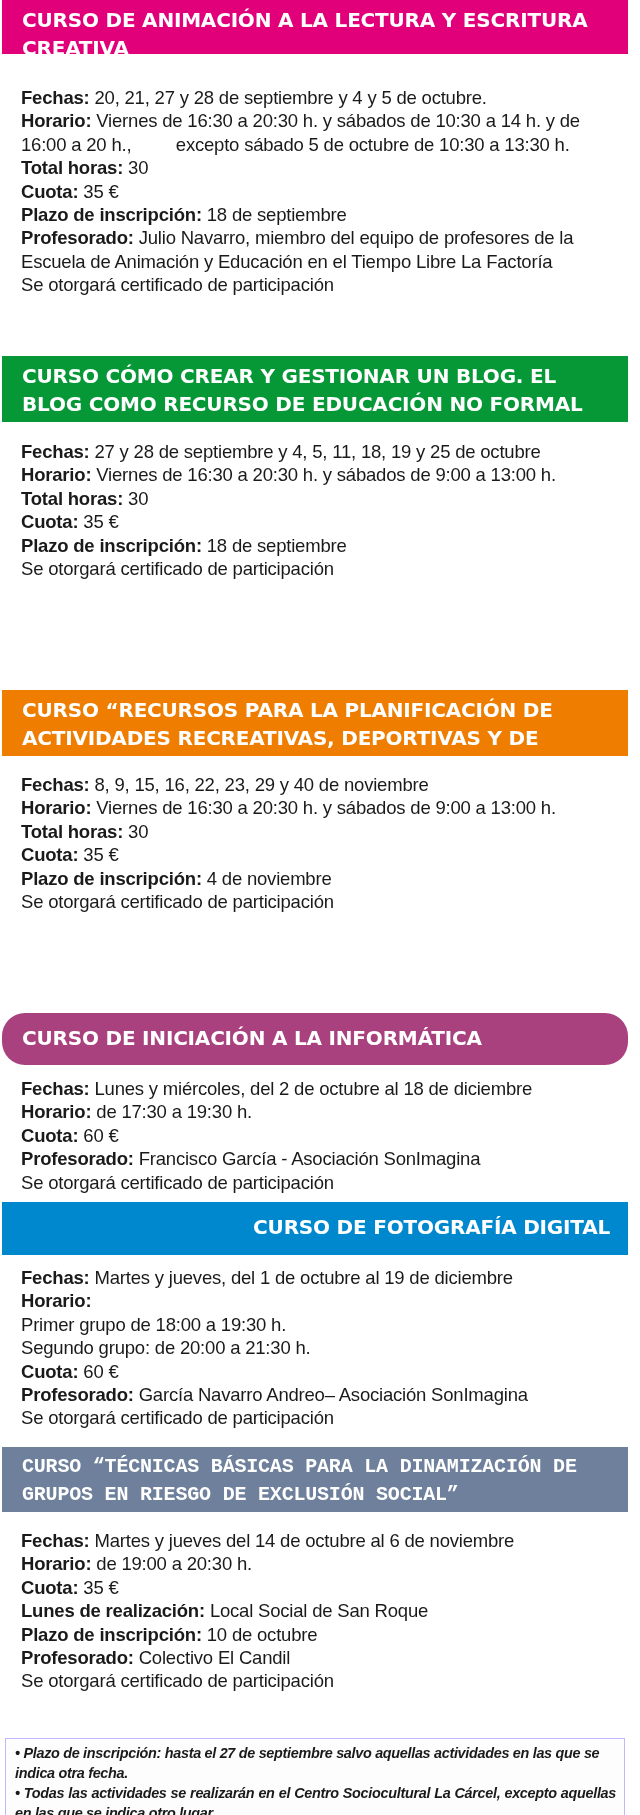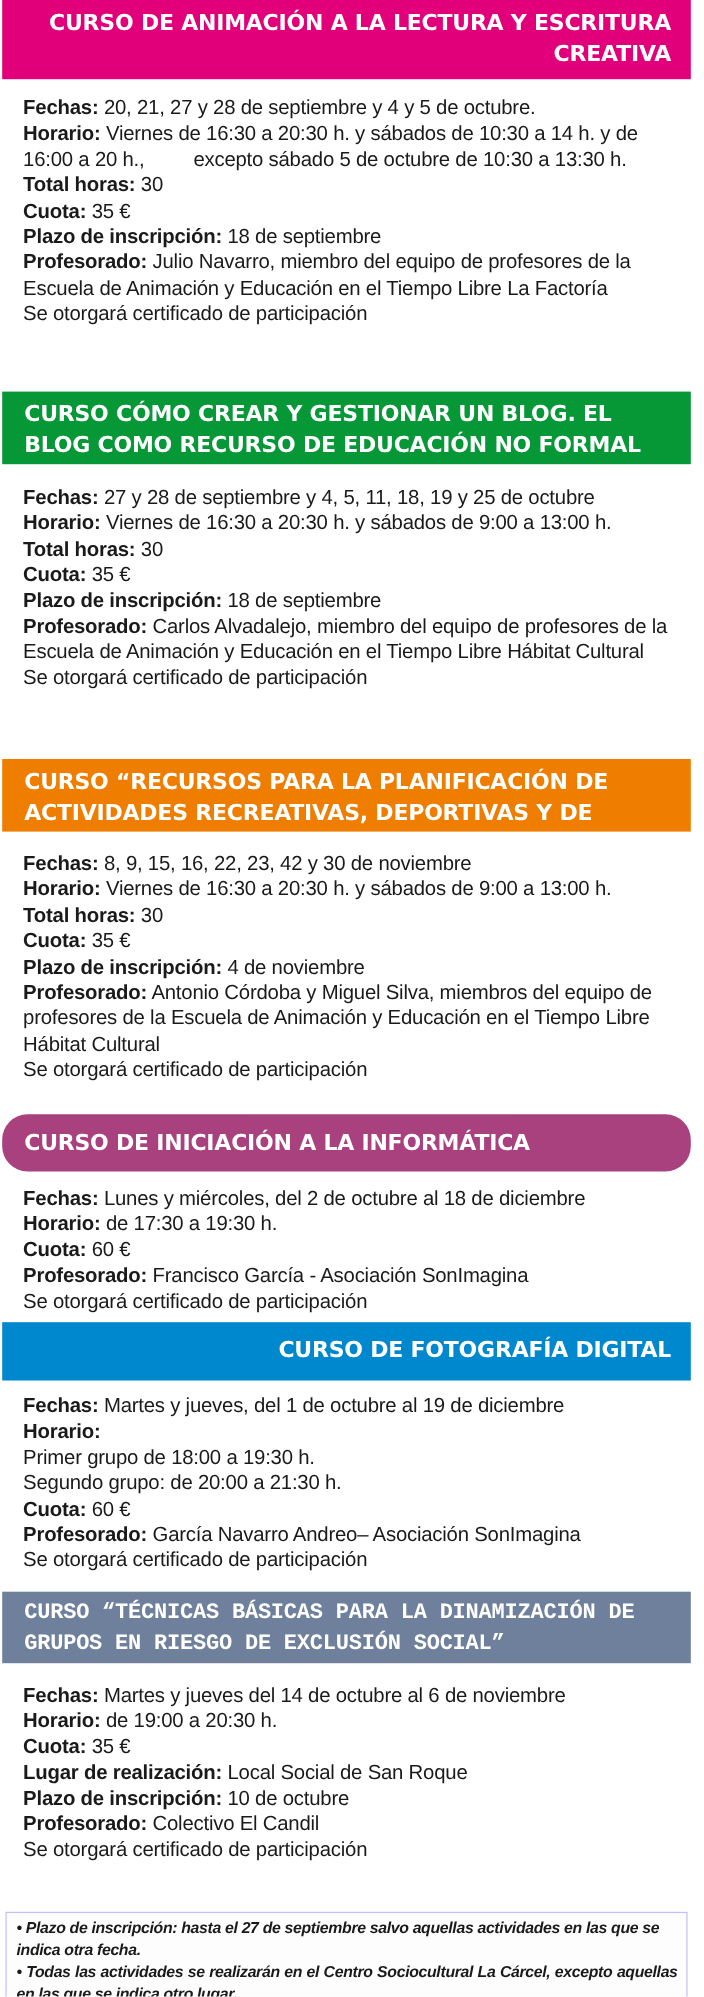--- a/index.html
+++ b/index.html
@@ -18,54 +18,52 @@
           border: 1px solid #c4b5fd; box-sizing: border-box; background: #fdfdfd;
           padding: 4px 8px 0 9px; font-style: italic; font-weight: bold; font-size: 14.4px;
           line-height: 20px; letter-spacing: -0.3px; color: #1a1a1a; }
   .note p { margin: 0; }
   .note .just { text-align: justify; text-align-last: left; }
 </style>
 </head>
 <body>
 
 <section class="course">
-  <div class="hdr" style="top:0px;height:72px;background:#E2007A;text-align:right;">CURSO DE ANIMACIÓN A LA LECTURA Y ESCRITURA CREATIVA</div>
+  <div class="hdr" style="top:0px;height:54px;background:#E2007A;">CURSO DE ANIMACIÓN A LA LECTURA Y ESCRITURA CREATIVA</div>
   <div class="body" style="top:86px;">
     <div class="line"><b>Fechas:</b><span> 20, 21, 27 y 28 de septiembre y 4 y 5 de octubre.</span></div>
     <div class="line"><b>Horario:</b><span> Viernes de 16:30 a 20:30 h. y sábados de 10:30 a 14 h. y de 16:00 a 20 h.,         excepto sábado 5 de octubre de 10:30 a 13:30 h.</span></div>
     <div class="line"><b>Total horas:</b><span> 30</span></div>
     <div class="line"><b>Cuota:</b><span> 35 €</span></div>
     <div class="line"><b>Plazo de inscripción:</b><span> 18 de septiembre</span></div>
     <div class="line"><b>Profesorado:</b><span> Julio Navarro, miembro del equipo de profesores de la Escuela de Animación y Educación en el Tiempo Libre La Factoría</span></div>
     <div class="line"><span>Se otorgará certificado de participación</span></div>
   </div>
 </section>
 
 <section class="course">
   <div class="hdr" style="top:356px;height:66px;background:#069737;">CURSO CÓMO CREAR Y GESTIONAR UN BLOG. EL BLOG COMO RECURSO DE EDUCACIÓN NO FORMAL</div>
   <div class="body" style="top:440px;">
     <div class="line"><b>Fechas:</b><span> 27 y 28 de septiembre y 4, 5, 11, 18, 19 y 25 de octubre</span></div>
     <div class="line"><b>Horario:</b><span> Viernes de 16:30 a 20:30 h. y sábados de 9:00 a 13:00 h.</span></div>
     <div class="line"><b>Total horas:</b><span> 30</span></div>
     <div class="line"><b>Cuota:</b><span> 35 €</span></div>
     <div class="line"><b>Plazo de inscripción:</b><span> 18 de septiembre</span></div>
-    <div class="line"><b>Profesorado:</b><span> Carlos Alvadalejo, miembro del equipo de profesores de la Escuela de Animación y Educación en el Tiempo Libre Hábitat Cultural</span></div>
     <div class="line"><span>Se otorgará certificado de participación</span></div>
   </div>
 </section>
 
 <section class="course">
   <div class="hdr" style="top:690px;height:66px;background:#EE7D00;">CURSO “RECURSOS PARA LA PLANIFICACIÓN DE ACTIVIDADES RECREATIVAS, DEPORTIVAS Y DE OCIO”</div>
   <div class="body" style="top:773px;">
-    <div class="line"><b>Fechas:</b><span> 8, 9, 15, 16, 22, 23, 42 y 30 de noviembre</span></div>
+    <div class="line"><b>Fechas:</b><span> 8, 9, 15, 16, 22, 23, 29 y 40 de noviembre</span></div>
     <div class="line"><b>Horario:</b><span> Viernes de 16:30 a 20:30 h. y sábados de 9:00 a 13:00 h.</span></div>
     <div class="line"><b>Total horas:</b><span> 30</span></div>
     <div class="line"><b>Cuota:</b><span> 35 €</span></div>
     <div class="line"><b>Plazo de inscripción:</b><span> 4 de noviembre</span></div>
-    <div class="line"><b>Profesorado:</b><span> Antonio Córdoba y Miguel Silva, miembros del equipo de profesores de la Escuela de Animación y Educación en el Tiempo Libre Hábitat Cultural</span></div>
     <div class="line"><span>Se otorgará certificado de participación</span></div>
   </div>
 </section>
 
 <section class="course">
   <div class="hdr" style="top:1013px;height:52px;background:#A8417E;padding-top:11px;border-radius:23px;">CURSO DE INICIACIÓN A LA INFORMÁTICA</div>
   <div class="body" style="top:1077px;">
     <div class="line"><b>Fechas:</b><span> Lunes y miércoles, del 2 de octubre al 18 de diciembre</span></div>
     <div class="line"><b>Horario:</b><span> de 17:30 a 19:30 h.</span></div>
     <div class="line"><b>Cuota:</b><span> 60 €</span></div>
@@ -86,21 +84,21 @@
     <div class="line"><span>Se otorgará certificado de participación</span></div>
   </div>
 </section>
 
 <section class="course">
   <div class="hdr" style="top:1447px;height:65px;background:#6E809C;font-family:Liberation Mono, monospace;">CURSO “TÉCNICAS BÁSICAS PARA LA DINAMIZACIÓN DE GRUPOS EN RIESGO DE EXCLUSIÓN SOCIAL”</div>
   <div class="body" style="top:1529px;">
     <div class="line"><b>Fechas:</b><span> Martes y jueves del 14 de octubre al 6 de noviembre</span></div>
     <div class="line"><b>Horario:</b><span> de 19:00 a 20:30 h.</span></div>
     <div class="line"><b>Cuota:</b><span> 35 €</span></div>
-    <div class="line"><b>Lugar de realización:</b><span> Local Social de San Roque</span></div>
+    <div class="line"><b>Lunes de realización:</b><span> Local Social de San Roque</span></div>
     <div class="line"><b>Plazo de inscripción:</b><span> 10 de octubre</span></div>
     <div class="line"><b>Profesorado:</b><span> Colectivo El Candil</span></div>
     <div class="line"><span>Se otorgará certificado de participación</span></div>
   </div>
 </section>
 
 <div class="note">
   <p>• Plazo de inscripción: hasta el 27 de septiembre salvo aquellas actividades en las que se indica otra fecha.</p>
   <p class="just">• Todas las actividades se realizarán en el Centro Sociocultural La Cárcel, excepto aquellas en las que se indica otro lugar.</p>
 </div>

